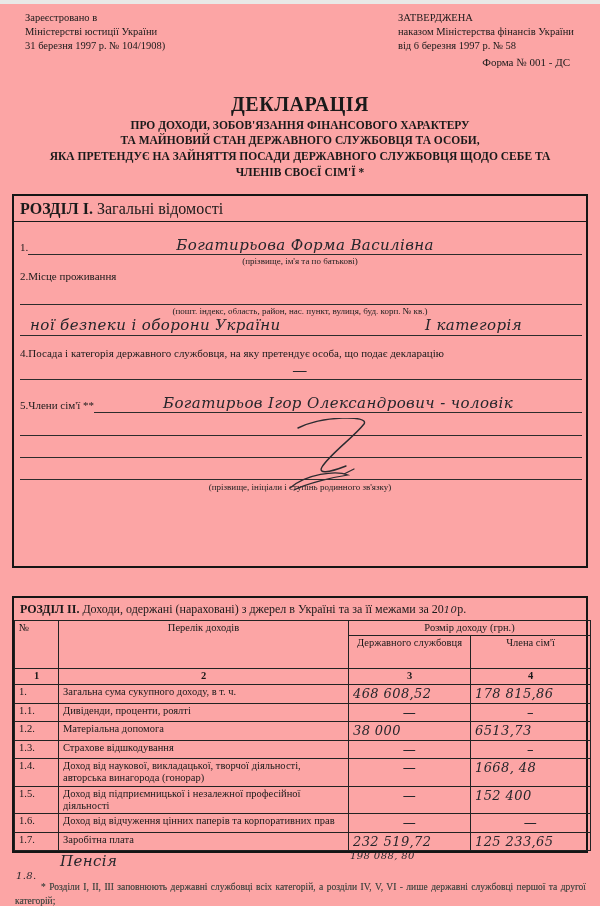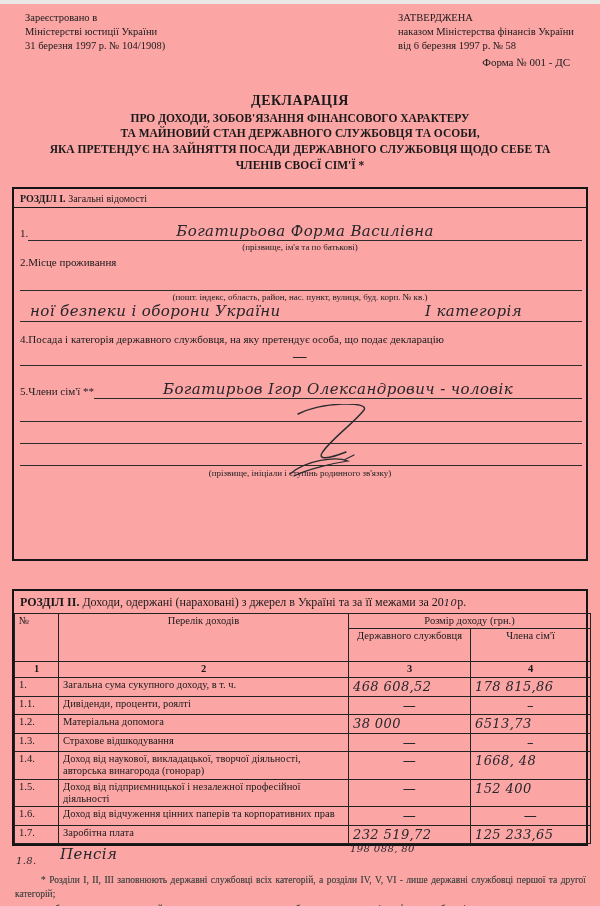--- a/index.html
+++ b/index.html
@@ -9,34 +9,34 @@
     font-family:"Liberation Serif","DejaVu Serif",serif;
     overflow:hidden;box-sizing:border-box;
   }
   
   .stamps{display:flex;justify-content:space-between;padding:7px 26px 0 25px;}
   .stamp{font-size:10.5px;line-height:1.32;}
   .stamp div{white-space:nowrap;}
   .form-no{text-align:right;font-size:11px;padding:3px 30px 0 18px;}
   
   .title-wrap{text-align:center;margin-top:25px;}
-  .title-main{font-size:14px;font-weight:bold;letter-spacing:.5px;}
+  .title-main{font-size:20px;font-weight:bold;letter-spacing:.5px;}
   .title-sub{font-size:11.5px;font-weight:bold;line-height:1.38;margin-top:2px;}
   
   .hand{
     font-family:"DejaVu Serif",serif;font-style:italic;color:#26262b;
     font-size:15px;letter-spacing:.4px;white-space:nowrap;
   }
   .hand-sm{font-size:10px;}
   
   .sec1{
     margin:13px 12px 0 12px;border:2px solid #151515;
     box-sizing:border-box;height:374px;position:relative;
   }
-  .sec1-head{font-size:10px;padding:4px 22px 3px 6px;border-bottom:1.5px solid #1a1a1a;}
+  .sec1-head{font-size:16px;padding:4px 22px 3px 6px;border-bottom:1.5px solid #1a1a1a;}
   .b{font-weight:bold;}
   .row-line{display:flex;align-items:flex-end;margin:0 4px 0 6px;}
   .u{border-bottom:1px solid #2c2c2c;}
   .lbl{font-size:11px;white-space:nowrap;padding-bottom:2px;}
   .fill{flex:1;min-width:0;}
   .caption{font-size:9px;text-align:center;color:#222;margin-top:1px;}
   .full-line{border-bottom:1px solid #2c2c2c;margin:0 4px 0 6px;}
   .dash-center{text-align:center;}
   .sec1 .item1{margin-top:14px;}
   .item5-wrap{position:relative;}
@@ -47,21 +47,21 @@
   }
   .sec2-head{font-size:12px;padding:4px 4px 3px 6px;}
   table.inc{border-collapse:collapse;width:100%;table-layout:fixed;font-size:10.5px;}
   table.inc td{border:1px solid #222;padding:1px 4px;vertical-align:top;line-height:1.18;}
   table.inc td.c{text-align:center;}
   table.inc tr.nums td{font-weight:bold;text-align:center;height:13px;}
   table.inc td.val{overflow:visible;}
   table.inc td.val .hand{font-size:13px;display:inline-block;}
   .hdr{text-align:center;}
   .row18{position:relative;height:22px;margin:1px 12px 0 12px;font-size:10.5px;}
-  .row18 span{position:absolute;top:8px;}
+  .row18 span{position:absolute;top:16px;}
   
   .notes{
     margin:4px 14px 0 15px;font-size:9.5px;line-height:1.5;text-align:justify;
     color:#4b4a46;text-shadow:0 0 .6px rgba(75,74,70,.75);
   }
   .notes p{margin:0;text-indent:26px;}
 </style>
 </head>
 <body>
 

